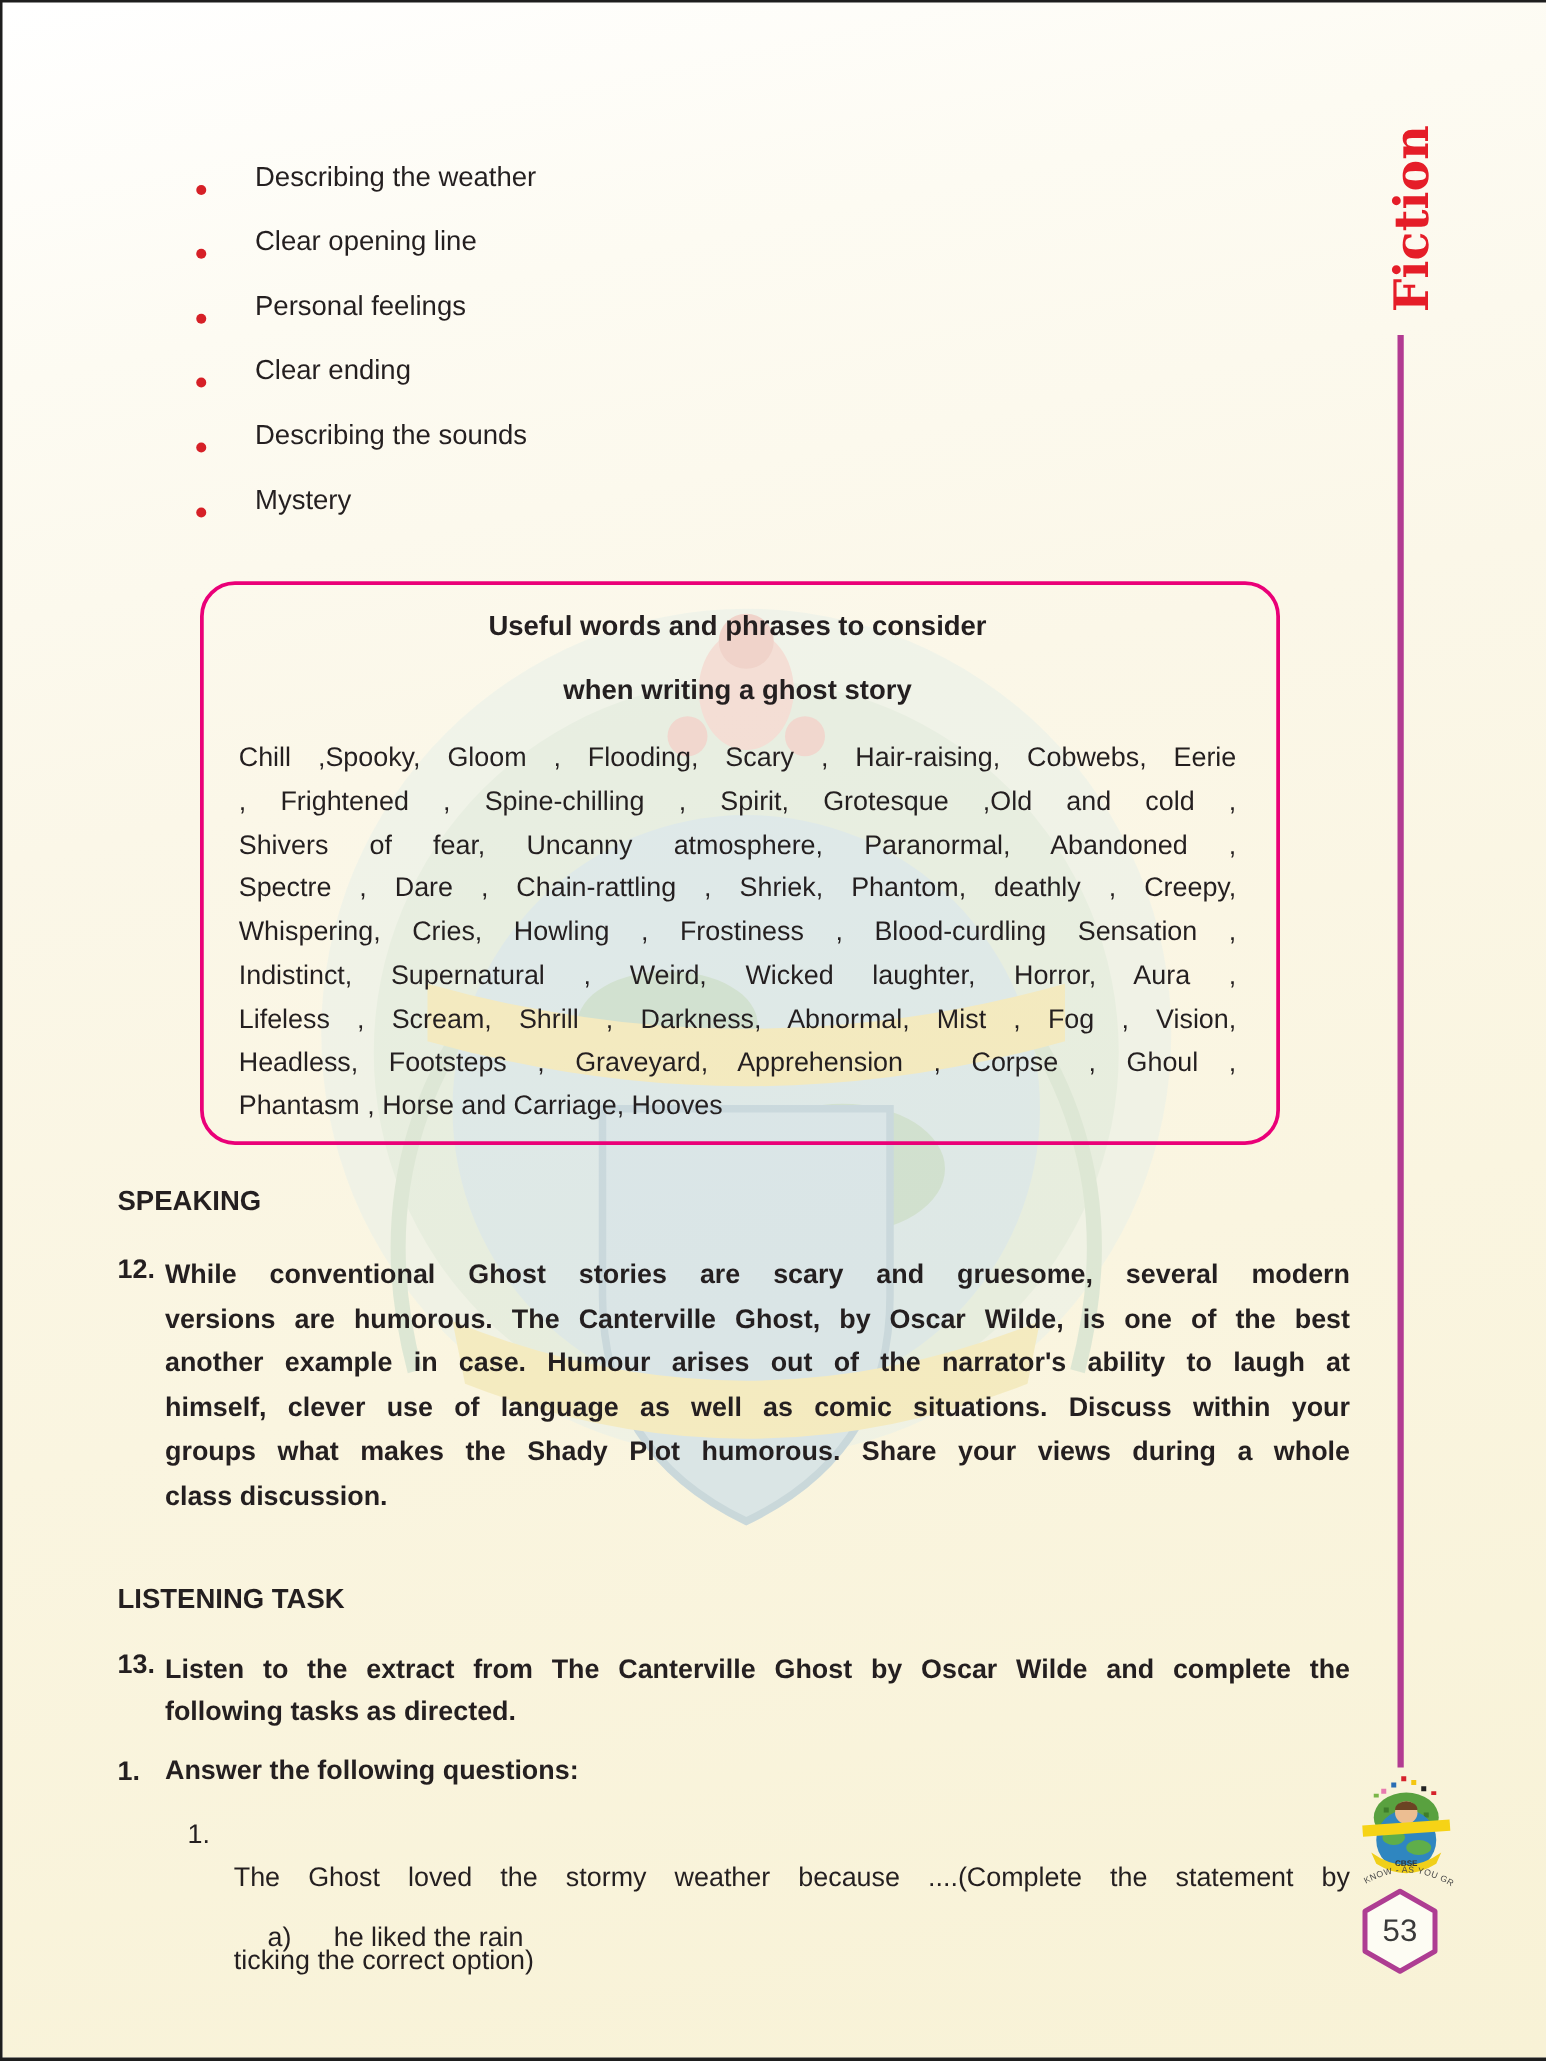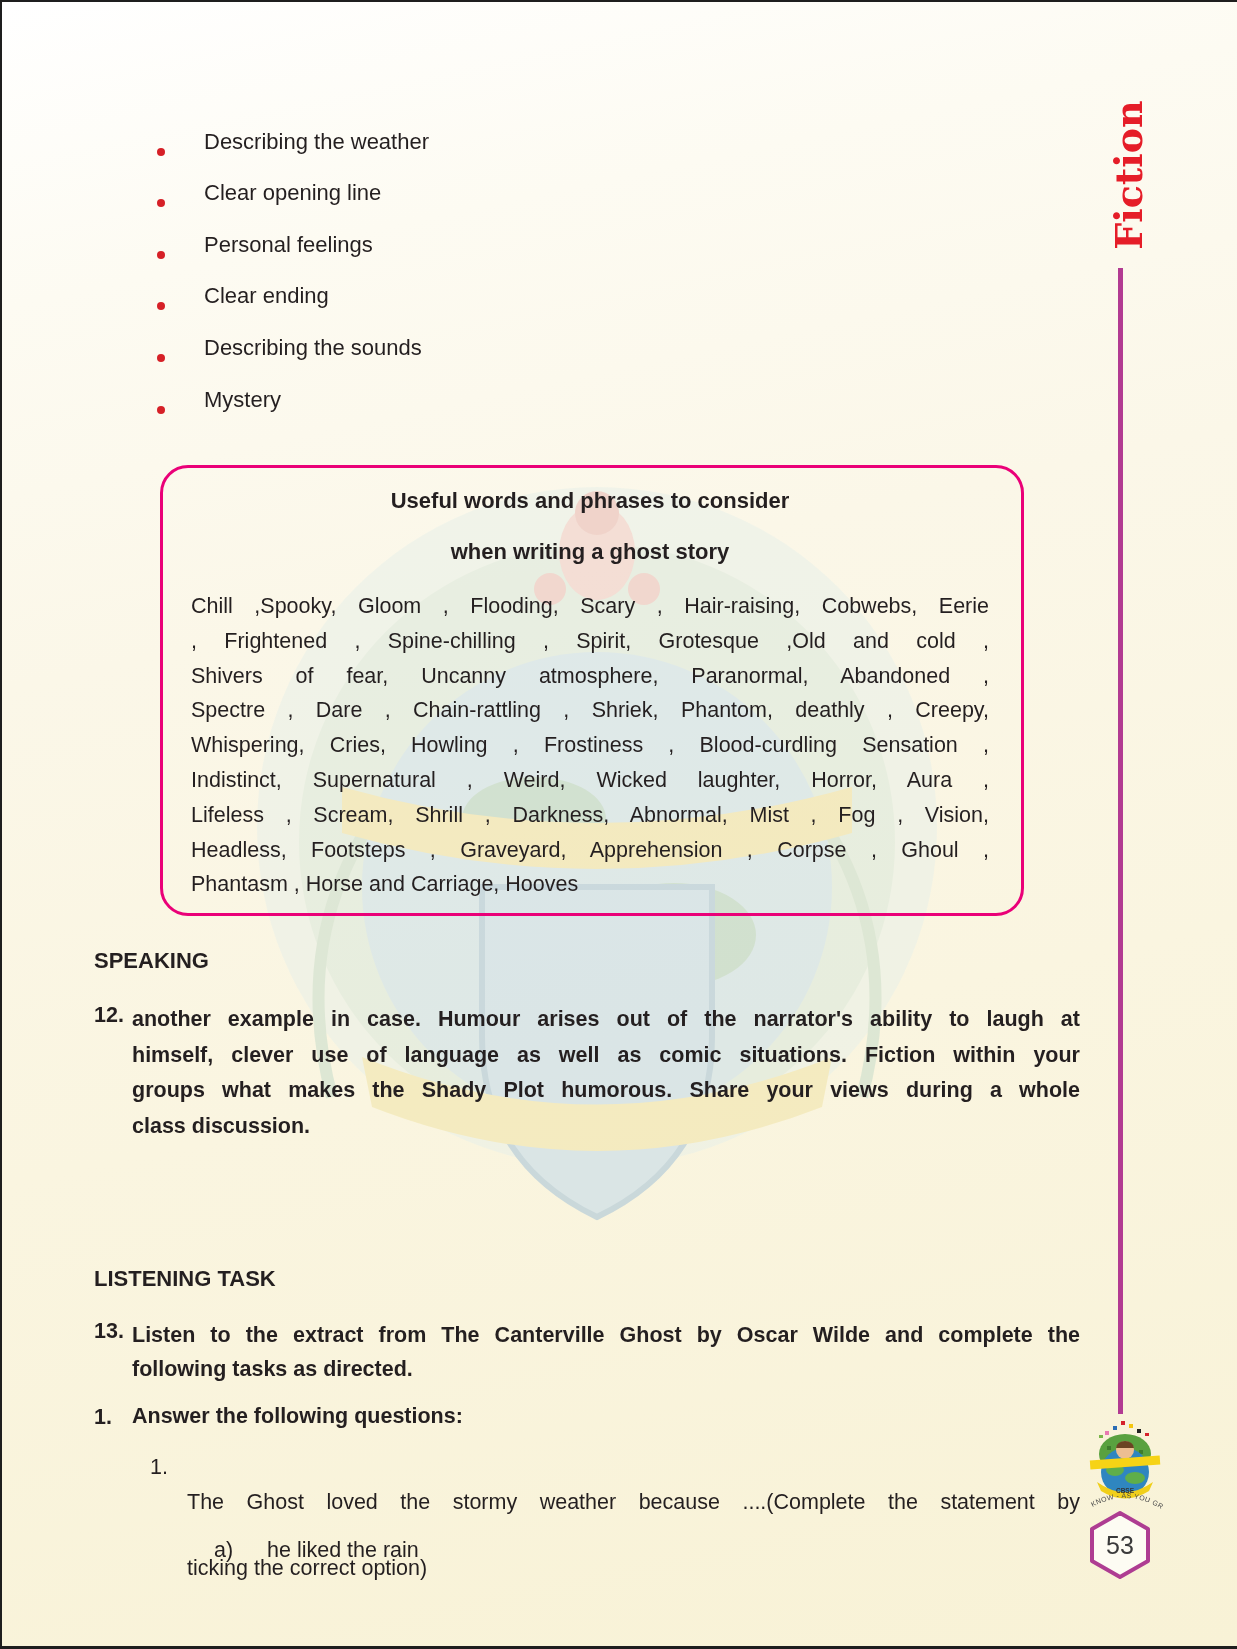--- a/index.html
+++ b/index.html
@@ -111,22 +111,24 @@
         <div class="jline">Indistinct, Supernatural , Weird, Wicked laughter, Horror, Aura ,</div>
         <div class="jline">Lifeless , Scream, Shrill , Darkness, Abnormal, Mist , Fog , Vision,</div>
         <div class="jline">Headless, Footsteps , Graveyard, Apprehension , Corpse , Ghoul ,</div>
         <div class="lline">Phantasm , Horse and Carriage, Hooves</div>
       </div>
     </div>
 
     <div class="h1" style="top:946px">SPEAKING</div>
     <div class="num bold" style="left:92px;top:1000px">12.</div>
     <div class="para bold" style="top:1000px">
+      <div class="pl jline">While conventional Ghost stories are scary and gruesome, several modern</div>
+      <div class="pl jline">versions are humorous. The Canterville Ghost, by Oscar Wilde, is one of the best</div>
       <div class="pl jline">another example in case. Humour arises out of the narrator's ability to laugh at</div>
-      <div class="pl jline">himself, clever use of language as well as comic situations. Fiction within your</div>
+      <div class="pl jline">himself, clever use of language as well as comic situations. Discuss within your</div>
       <div class="pl jline">groups what makes the Shady Plot humorous. Share your views during a whole</div>
       <div class="pl lline">class discussion.</div>
     </div>
 
     <div class="h1" style="top:1264px">LISTENING TASK</div>
     <div class="num bold" style="left:92px;top:1316px">13.</div>
     <div class="para para2 bold" style="top:1316px">
       <div class="pl jline">Listen to the extract from The Canterville Ghost by Oscar Wilde and complete the</div>
       <div class="pl lline">following tasks as directed.</div>
     </div>

